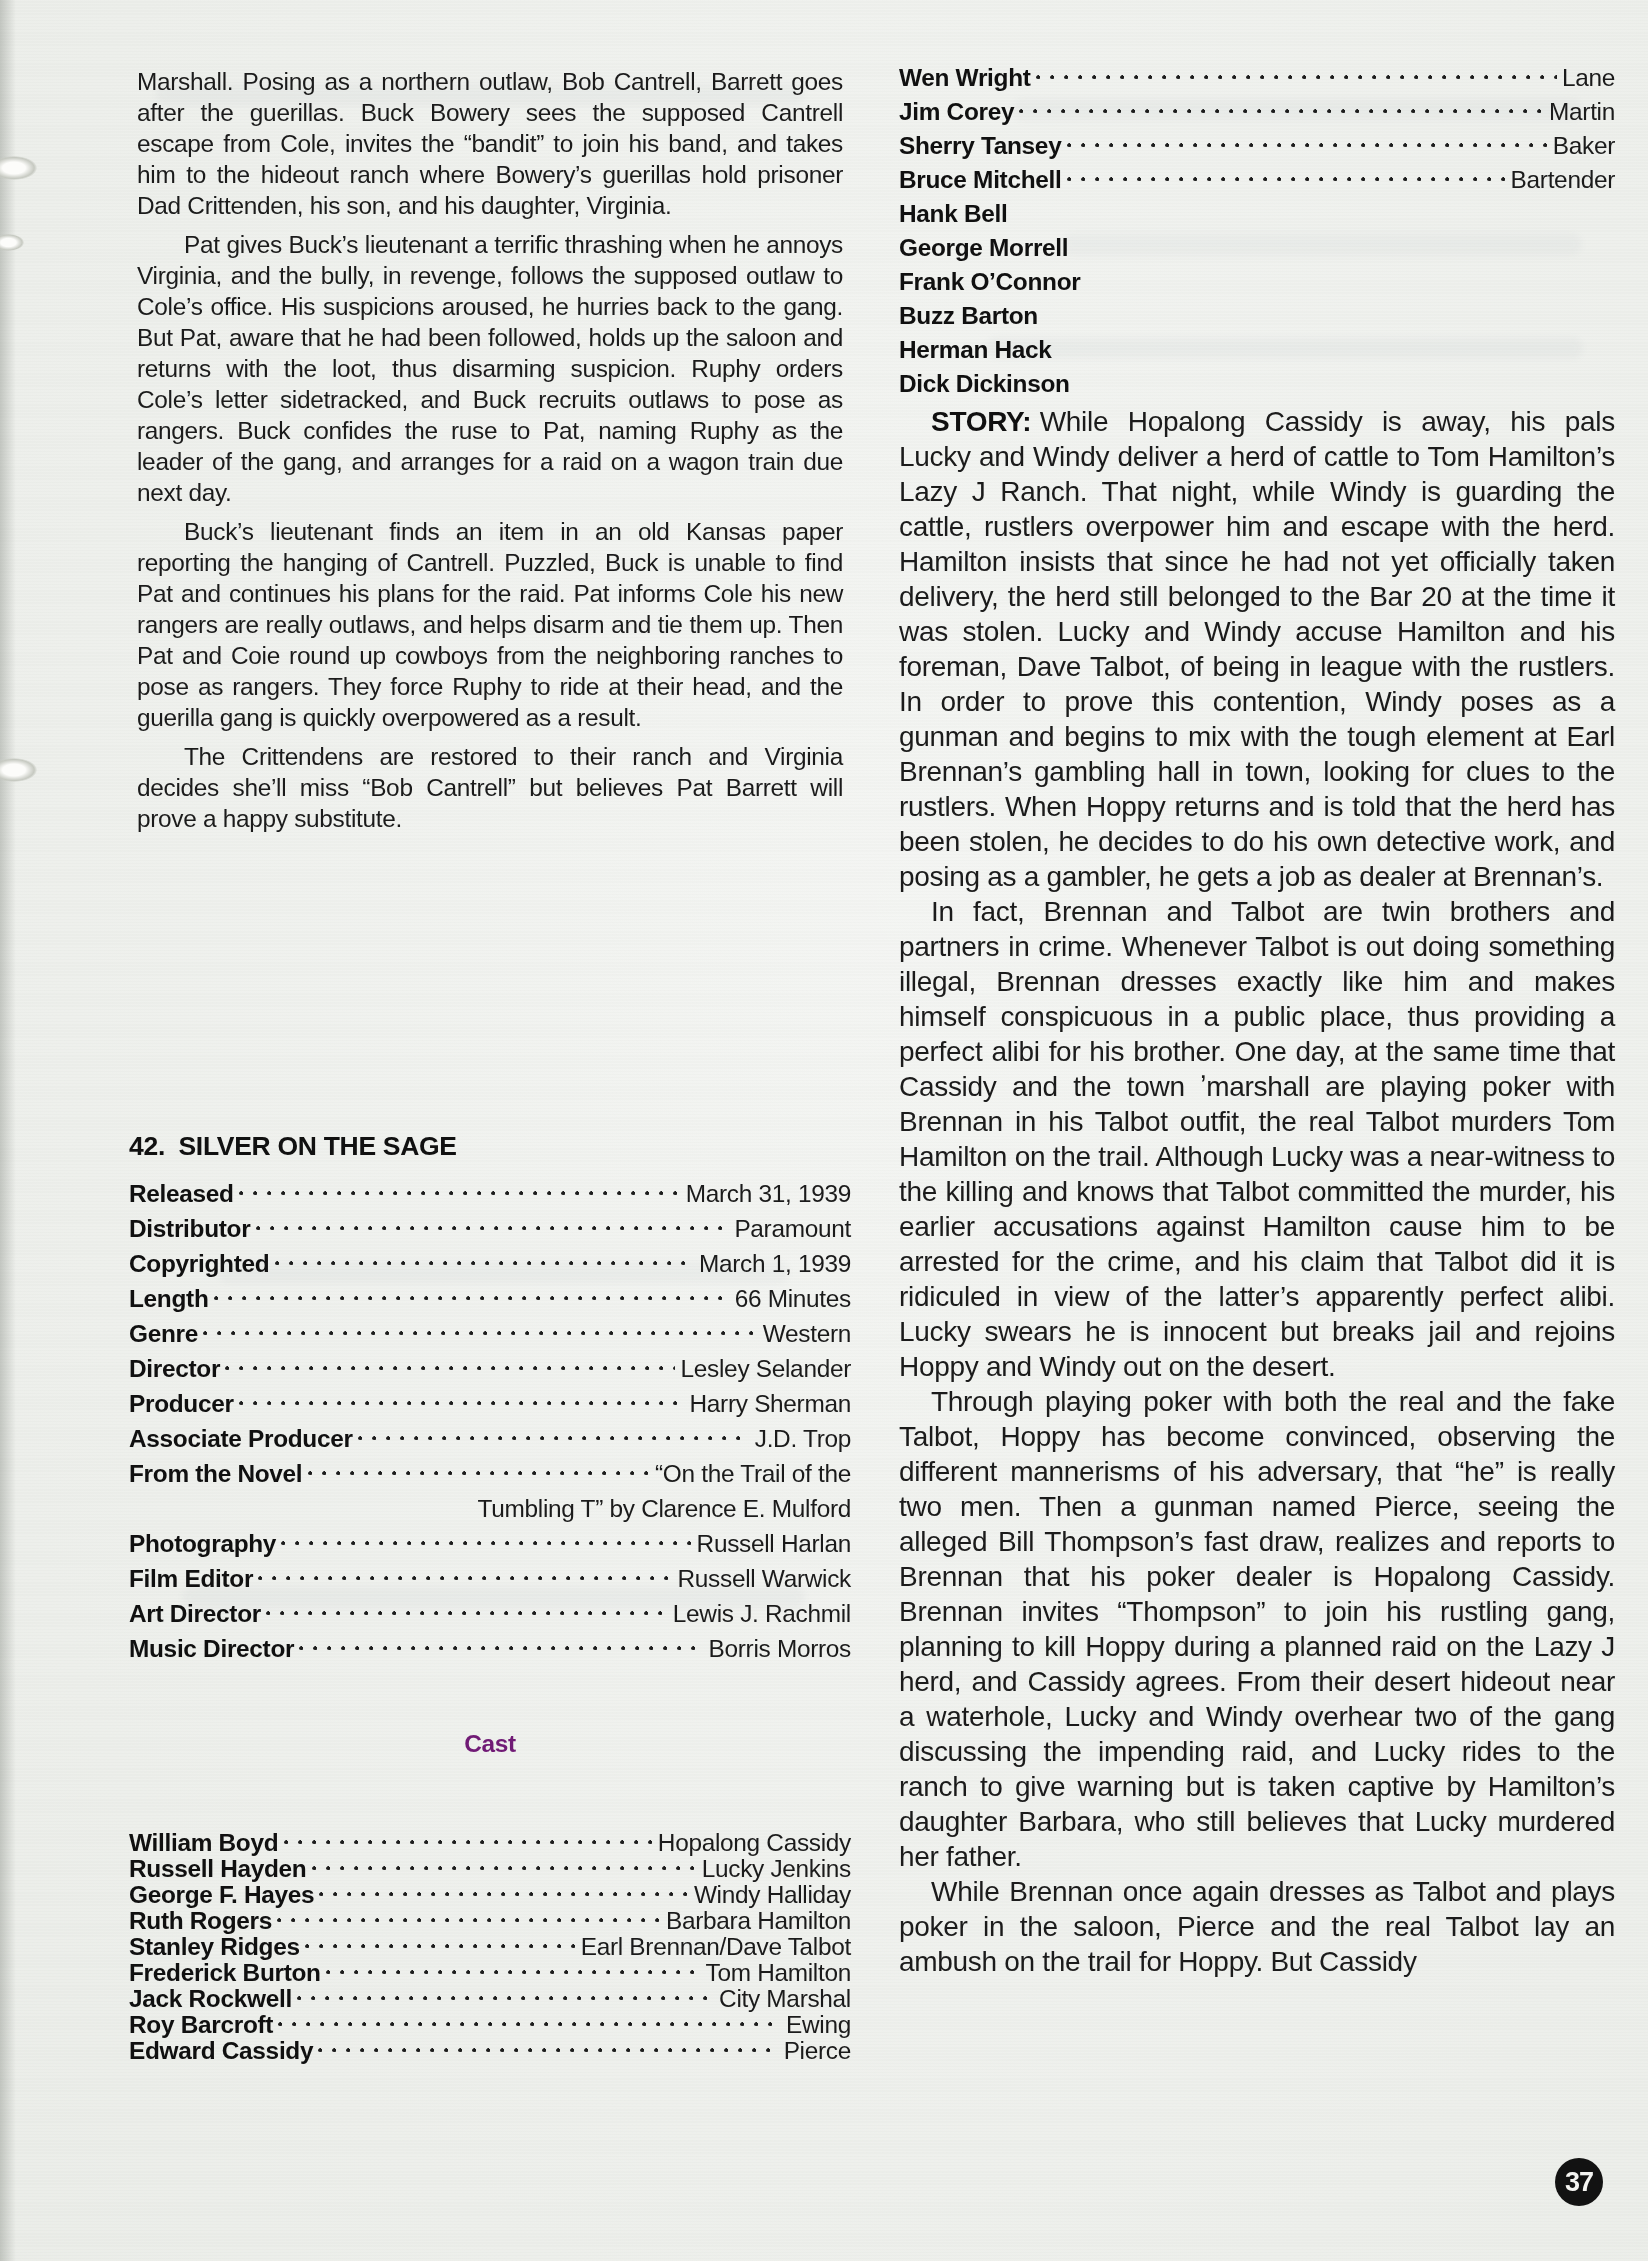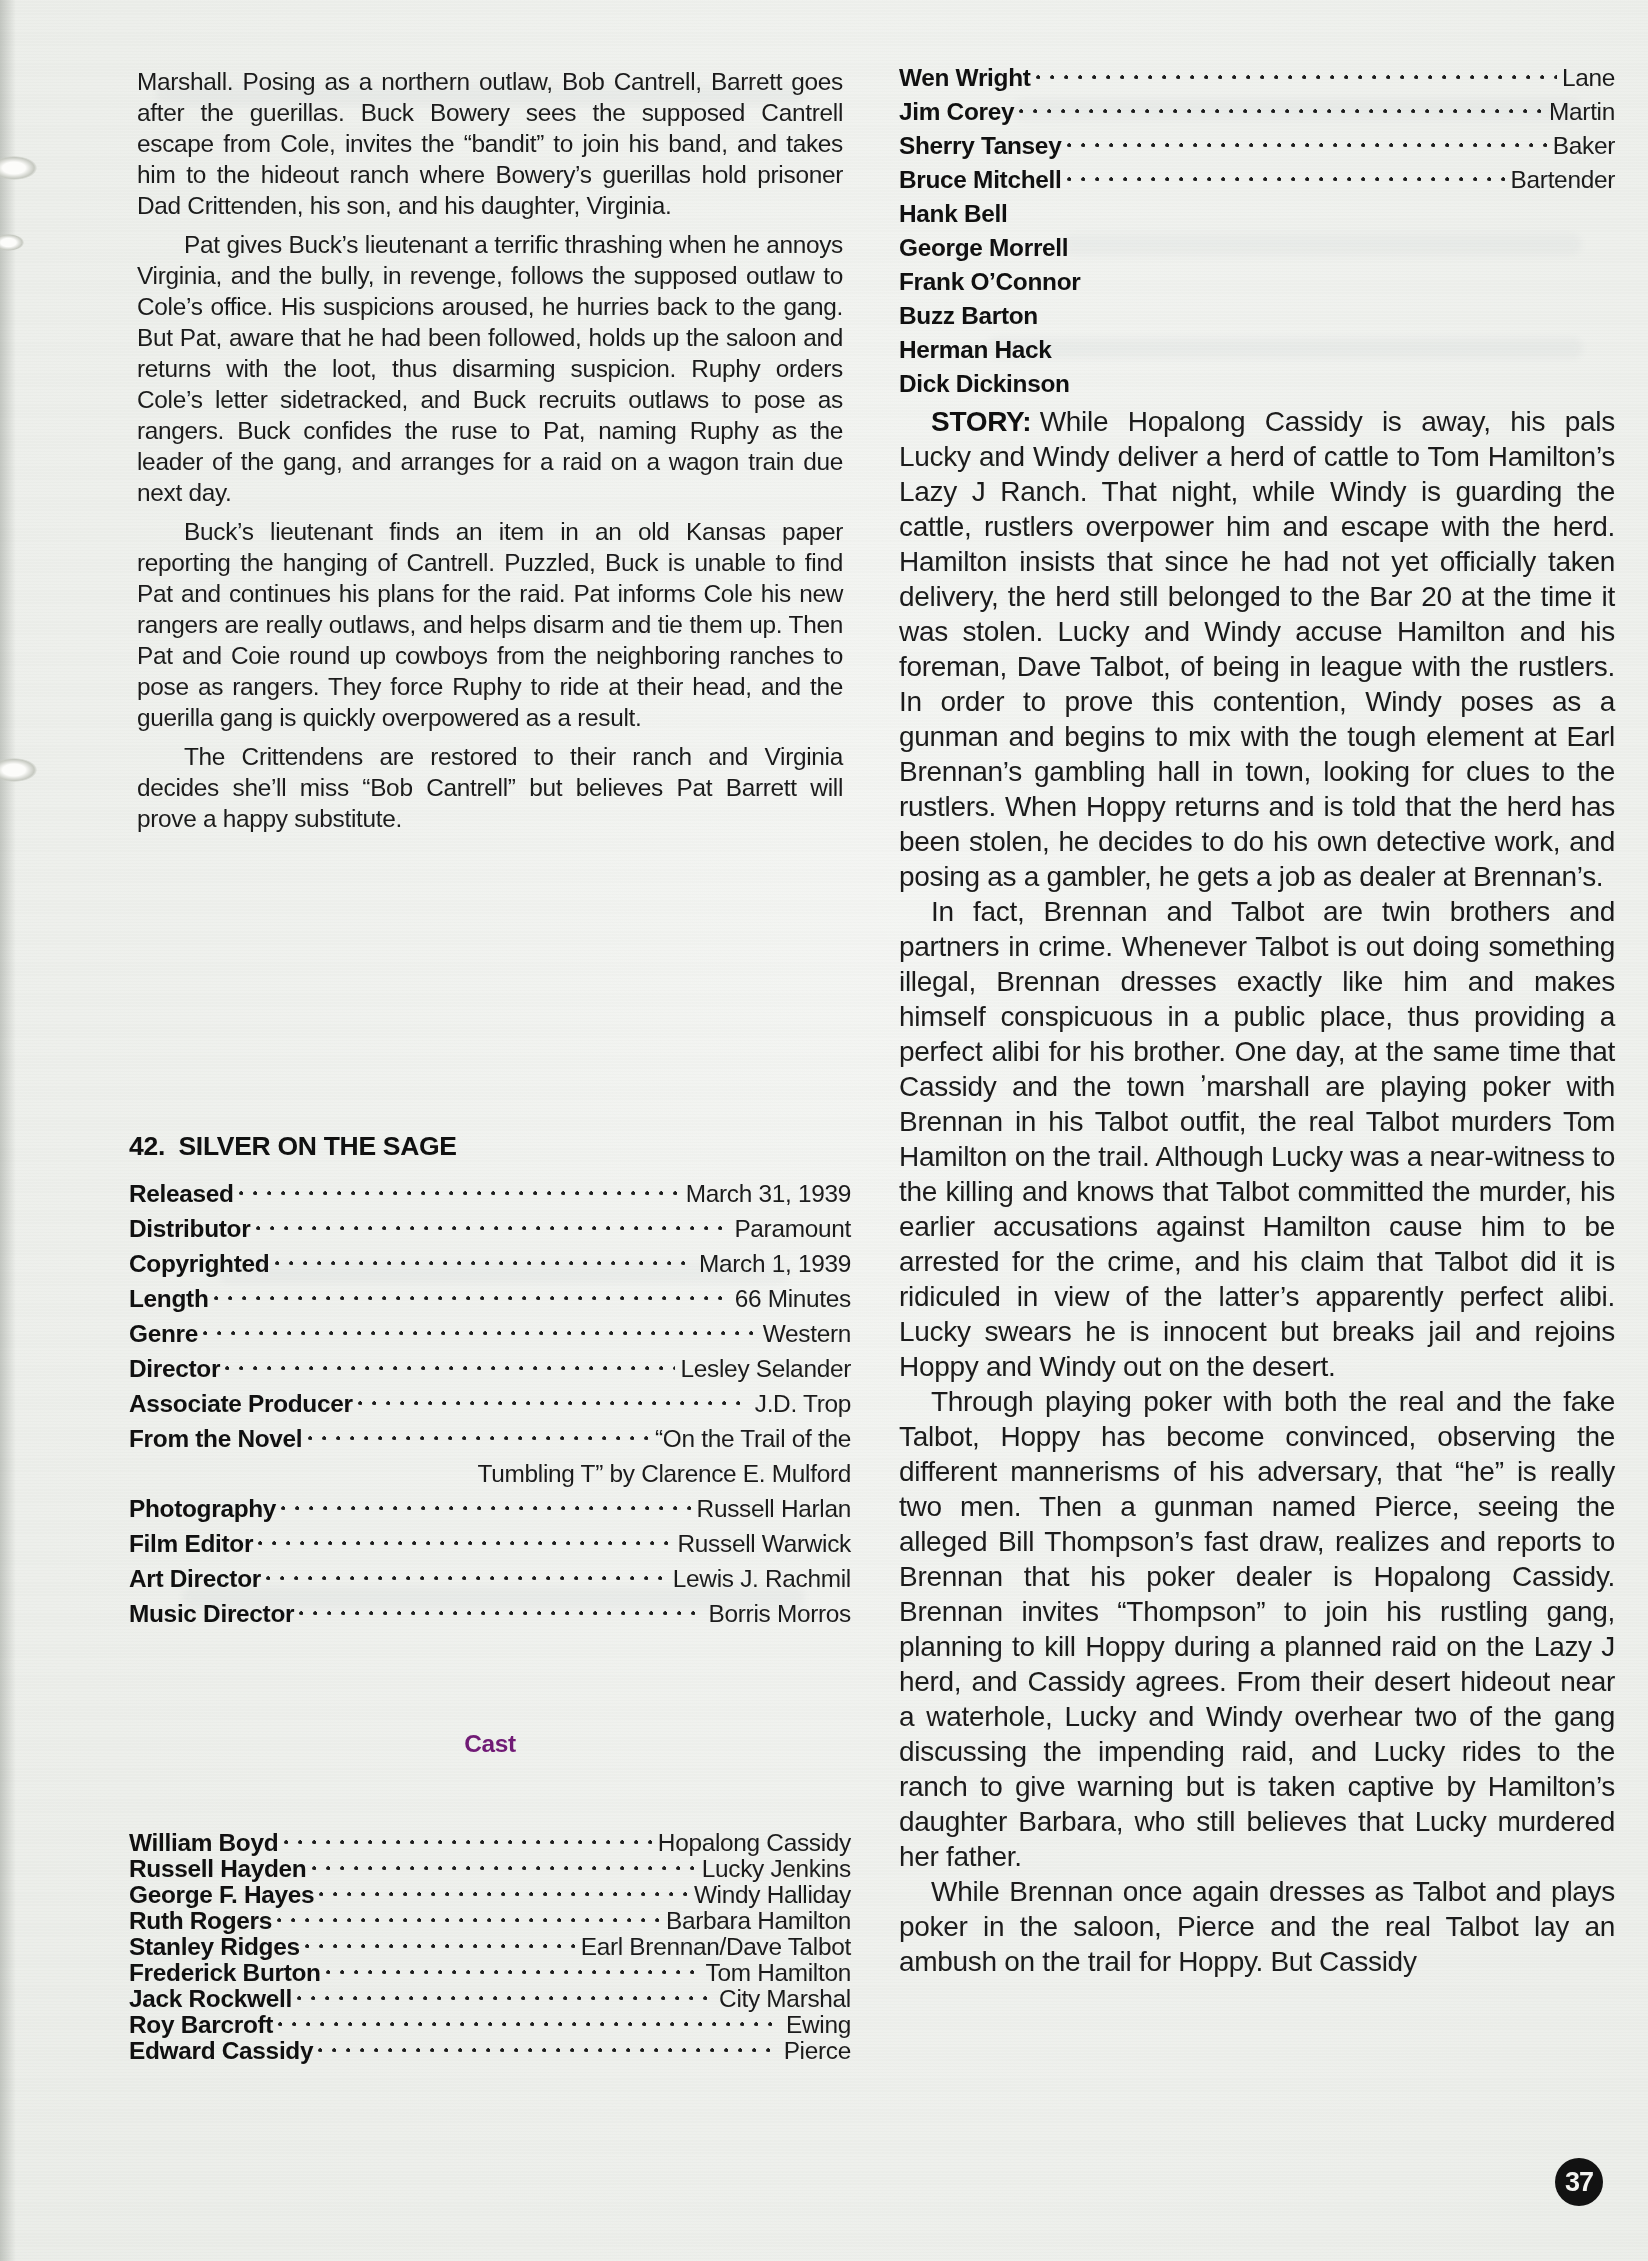--- a/index.html
+++ b/index.html
@@ -154,20 +154,28 @@
 
     <div class="credit-row">
       <div class="credit-line">
         <span class="credit-label">Director</span>
         <span class="leader-dots"></span>
         <span class="credit-value">Lesley Selander</span>
       </div>
 
     </div>
 
+    <div class="credit-row">
+      <div class="credit-line">
+        <span class="credit-label">Producer</span>
+        <span class="leader-dots"></span>
+        <span class="credit-value">Harry Sherman</span>
+      </div>
+
+    </div>
 
     <div class="credit-row">
       <div class="credit-line">
         <span class="credit-label">Associate Producer</span>
         <span class="leader-dots"></span>
         <span class="credit-value">J.D. Trop</span>
       </div>
 
     </div>
 

